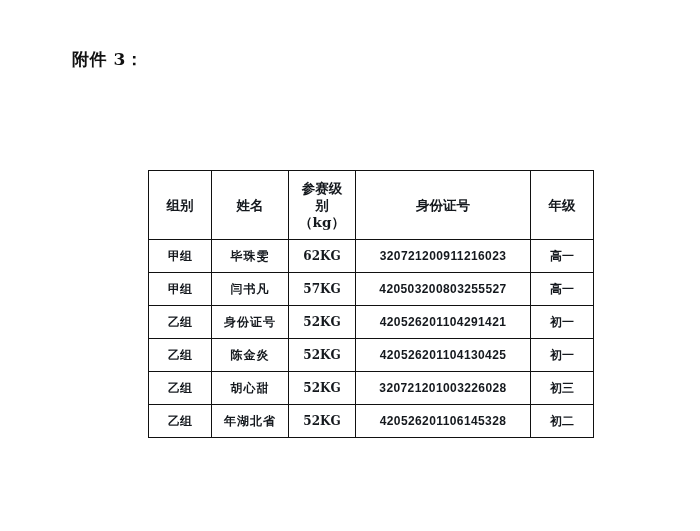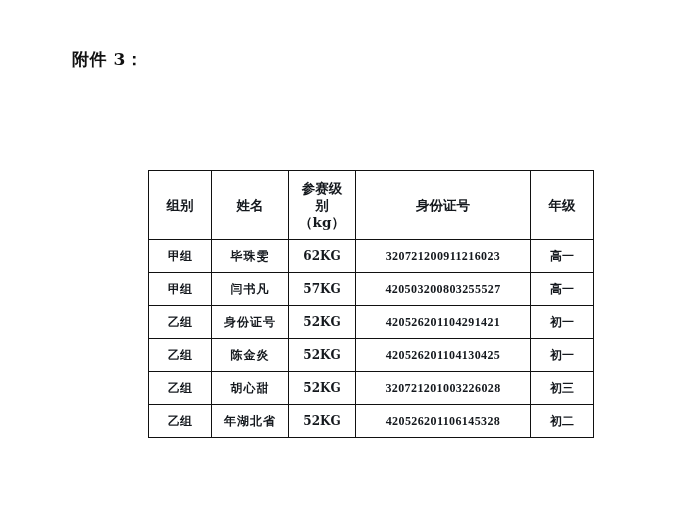--- a/index.html
+++ b/index.html
@@ -78,21 +78,21 @@
     height: 32px;
     font-size: 12px;
   }
   .col-group { width: 62px; }
   .col-name { width: 76px; }
   .col-weight { width: 66px; }
   .col-id { width: 174px; }
   .col-grade { width: 62px; margin-left: 44px; }
   .hdr-multiline span { display: block; }
   .id-cell {
-    font-family: Liberation Serif, serif;
+    font-family: Liberation Sans, sans-serif;
     letter-spacing: 0.4px;
     font-size: 13px;
   }
   .name-cell { letter-spacing: 1px; }
 </style>
 </head>
 <body>
 
 <div class="page">
 

